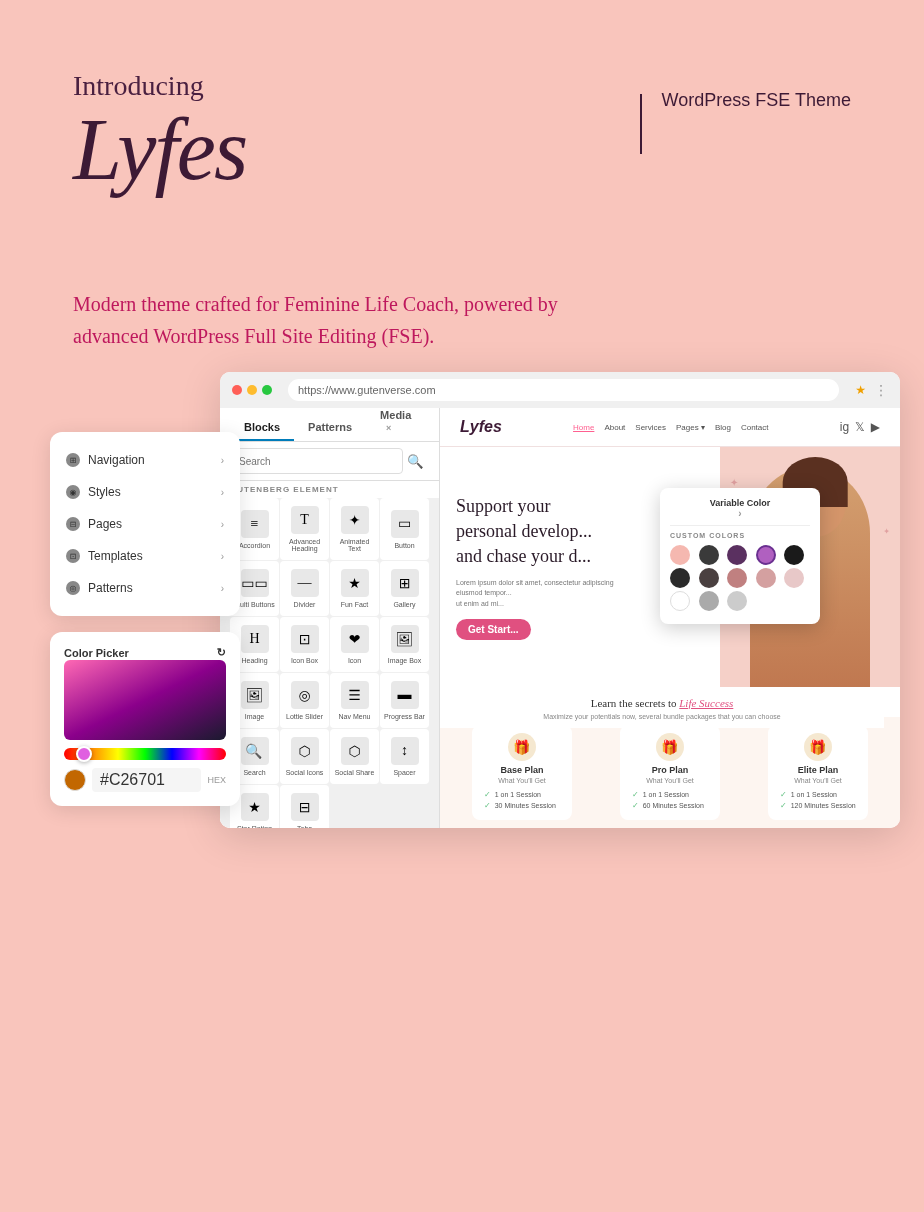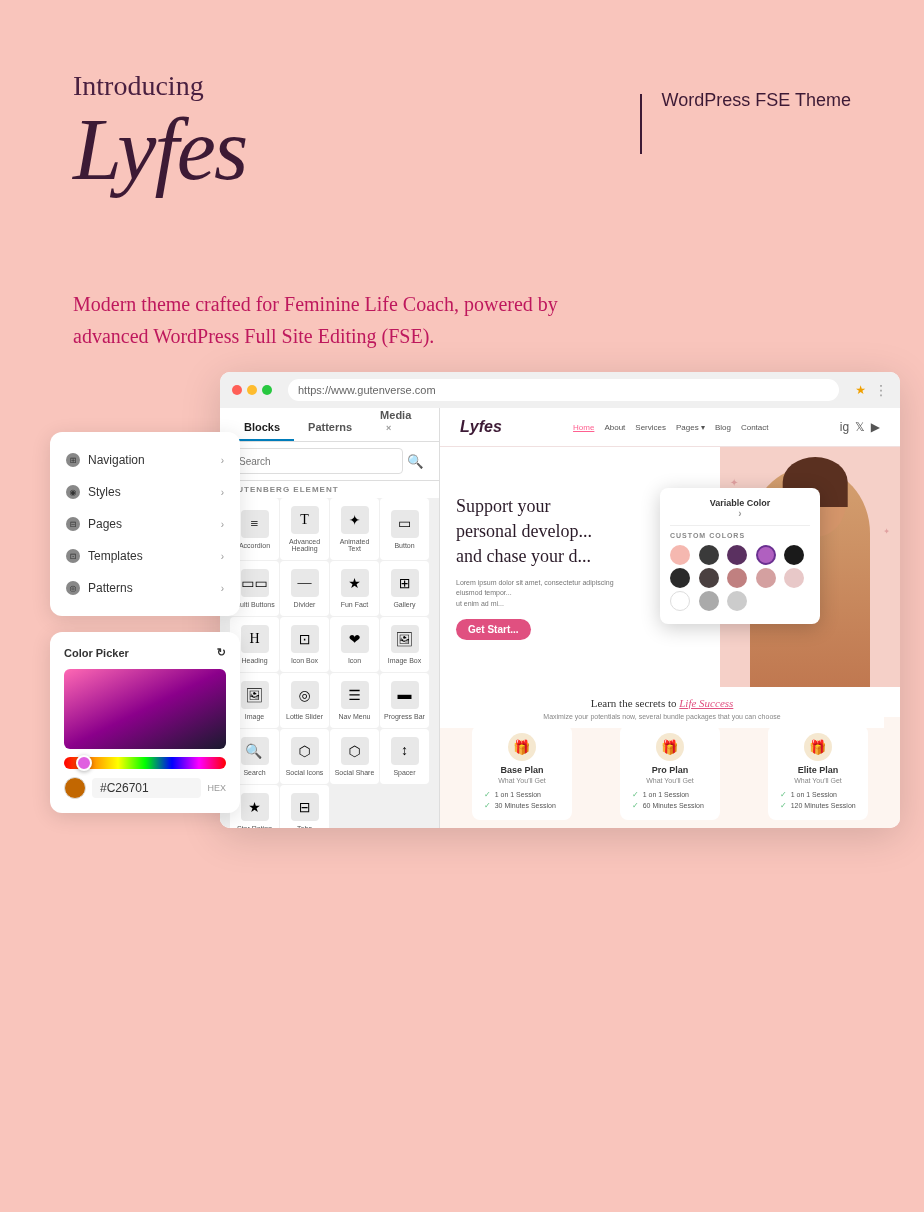--- a/index.html
+++ b/index.html
@@ -180,21 +180,21 @@
       border-radius: 12px;
       padding: 14px;
       box-shadow: 0 4px 20px rgba(0,0,0,0.12);
       z-index: 10;
     }
 
     .color-picker-header {
       display: flex;
       justify-content: space-between;
       align-items: center;
-      margin-bottom: 10px;
+      margin-bottom: 1px;
       font-family: Arial, sans-serif;
       font-size: 11px;
       font-weight: 600;
       color: #333;
     }
 
     .color-picker-canvas {
       width: 162px;
       height: 80px;
       border-radius: 6px;
@@ -233,21 +233,21 @@
     .hex-color-swatch {
       width: 22px;
       height: 22px;
       border-radius: 50%;
       background: #c26701;
       border: 1px solid #ddd;
     }
 
     .hex-value {
       font-family: Arial, sans-serif;
-      font-size: 12px;
+      font-size: 16px;
       color: #333;
       background: #f5f5f5;
       padding: 3px 8px;
       border-radius: 4px;
       flex: 1;
     }
 
     .hex-label {
       font-family: Arial, sans-serif;
       font-size: 9px;

